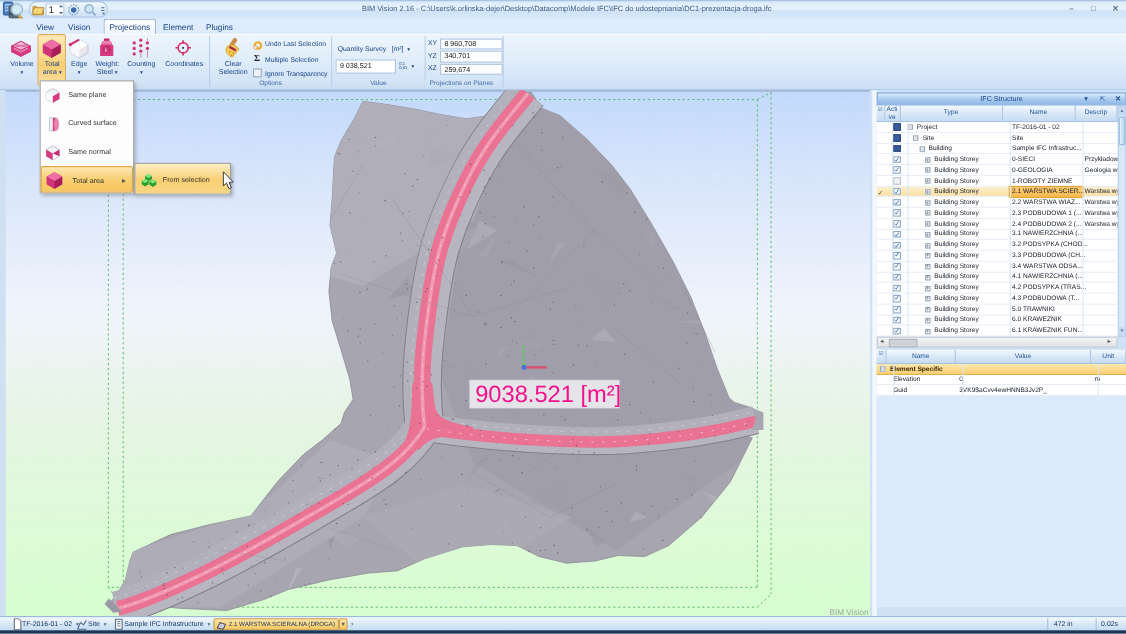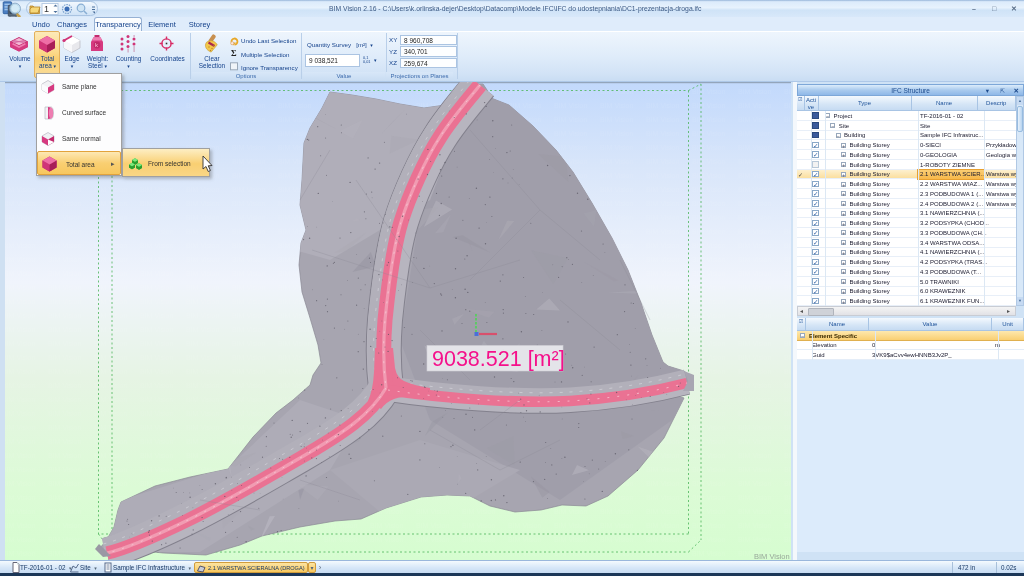--- a/index.html
+++ b/index.html
@@ -92,25 +92,25 @@
     <circle cx="38" cy="6" r="4.5" fill="none" stroke="#7aa0cc" stroke-dasharray="1.5 1" stroke-width="1.2"></circle>
     <circle cx="38" cy="6" r="2.5" fill="#3a6cb4"></circle>
     <circle cx="52" cy="5" r="3.8" fill="#cfe4f4" stroke="#88aed4" stroke-width="1.2"></circle>
     <line x1="55" y1="8" x2="58" y2="11" stroke="#88aed4" stroke-width="1.5"></line>
     <path d="M63 4 l5 0 m-5 2.5 l5 0" stroke="#4a6e9a" stroke-width="1"></path>
     <path d="M63.5 8.5 l2 2 2 -2 z" fill="#4a6e9a"></path>
   </svg>
 
   <div id="tabrow" class="abs"></div>
   <div id="tabsel" class="abs"></div>
-  <div class="tab abs" style="left:27px;width:28px;">Undo</div>
-  <div class="tab abs" style="left:54px;width:36px;">Changes</div>
-  <div class="tab abs" style="left:94px;width:48px;">Transparency</div>
+  <div class="tab abs" style="left:27px;width:28px;">View</div>
+  <div class="tab abs" style="left:54px;width:36px;">Vision</div>
+  <div class="tab abs" style="left:94px;width:48px;">Projections</div>
   <div class="tab abs" style="left:142px;width:40px;">Element</div>
-  <div class="tab abs" style="left:180px;width:39px;">Storey</div>
+  <div class="tab abs" style="left:180px;width:39px;">Plugins</div>
 
   <div id="ribbon" class="abs"></div>
   <div class="rsep abs" style="left:190px;"></div>
   <div class="rsep abs" style="left:301px;"></div>
   <div class="rsep abs" style="left:386px;"></div>
   <div class="rsep abs" style="left:457px;"></div>
   <div class="glabel abs" style="left:192px;width:108px;">Options</div>
   <div class="glabel abs" style="left:303px;width:82px;">Value</div>
   <div class="glabel abs" style="left:386px;width:67px;">Projections on Planes</div>
 

